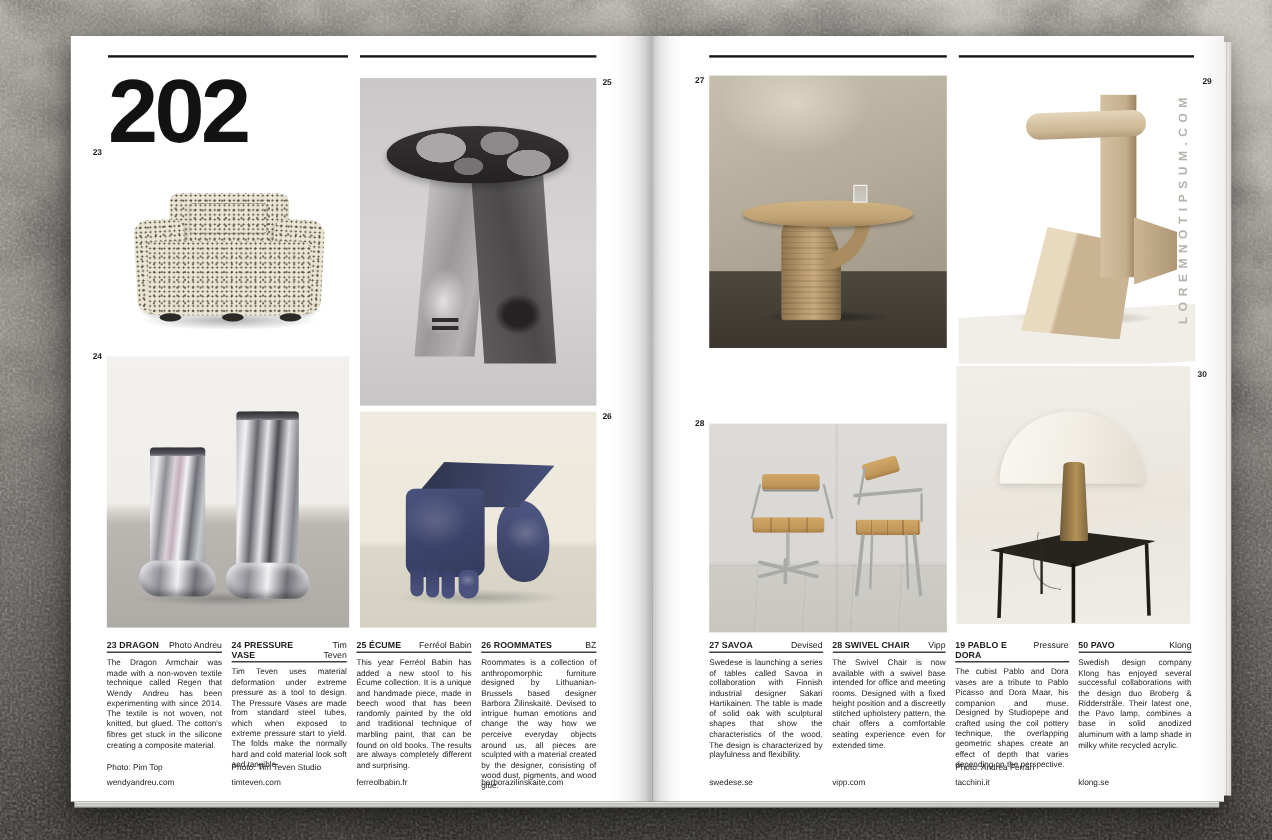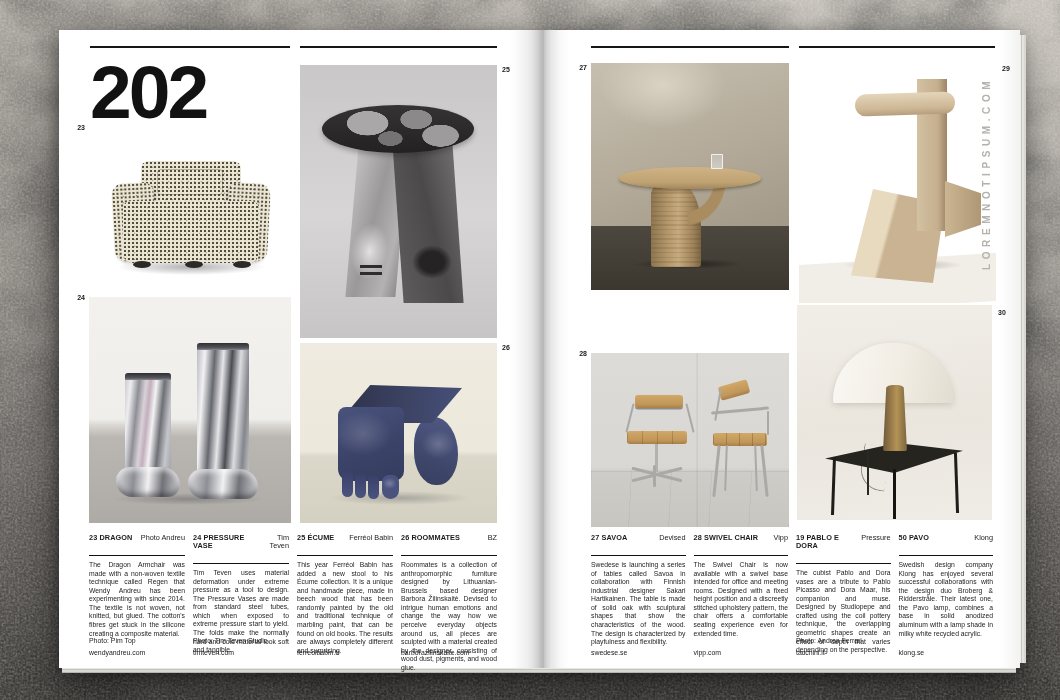--- a/index.html
+++ b/index.html
@@ -32,21 +32,21 @@
 
   .fig{position:absolute;overflow:hidden;}
   .fig *{position:absolute;}
 
   
   .cap-grid{position:absolute;top:504px;display:grid;grid-template-columns:repeat(4,1fr);gap:8px;z-index:5;}
   .grid-l{left:30px;width:408px;}
   .grid-r{left:47px;width:402px;}
   .cap{position:relative;height:124px;color:#1b1b1b;}
   .cap-head{display:flex;justify-content:space-between;align-items:baseline;
-            border-bottom:1.5px solid #111;padding-bottom:13px;font-size:7.3px;line-height:1.1;}
+            border-bottom:1.5px solid #111;padding-bottom:1px;font-size:7.3px;line-height:1.1;}
   .cap-head .t{font-weight:700;letter-spacing:.1px;}
   .cap-head .d{font-weight:400;text-align:right;}
   .cap-body{margin-top:5px;font-size:6.8px;line-height:1.26;text-align:justify;hyphens:auto;color:#1d1d1d;}
   .cap-foot{position:absolute;left:0;right:0;bottom:0;font-size:6.9px;line-height:1.3;}
   .cap-credit{margin-bottom:3px;min-height:8px;}
   .cap-url{}
 
   .watermark{position:absolute;left:437px;top:240px;width:200px;height:14px;
      transform:rotate(-90deg);transform-origin:0 0;
      font-size:10px;font-weight:700;letter-spacing:4.6px;color:#b5b2ac;white-space:nowrap;z-index:6;}

